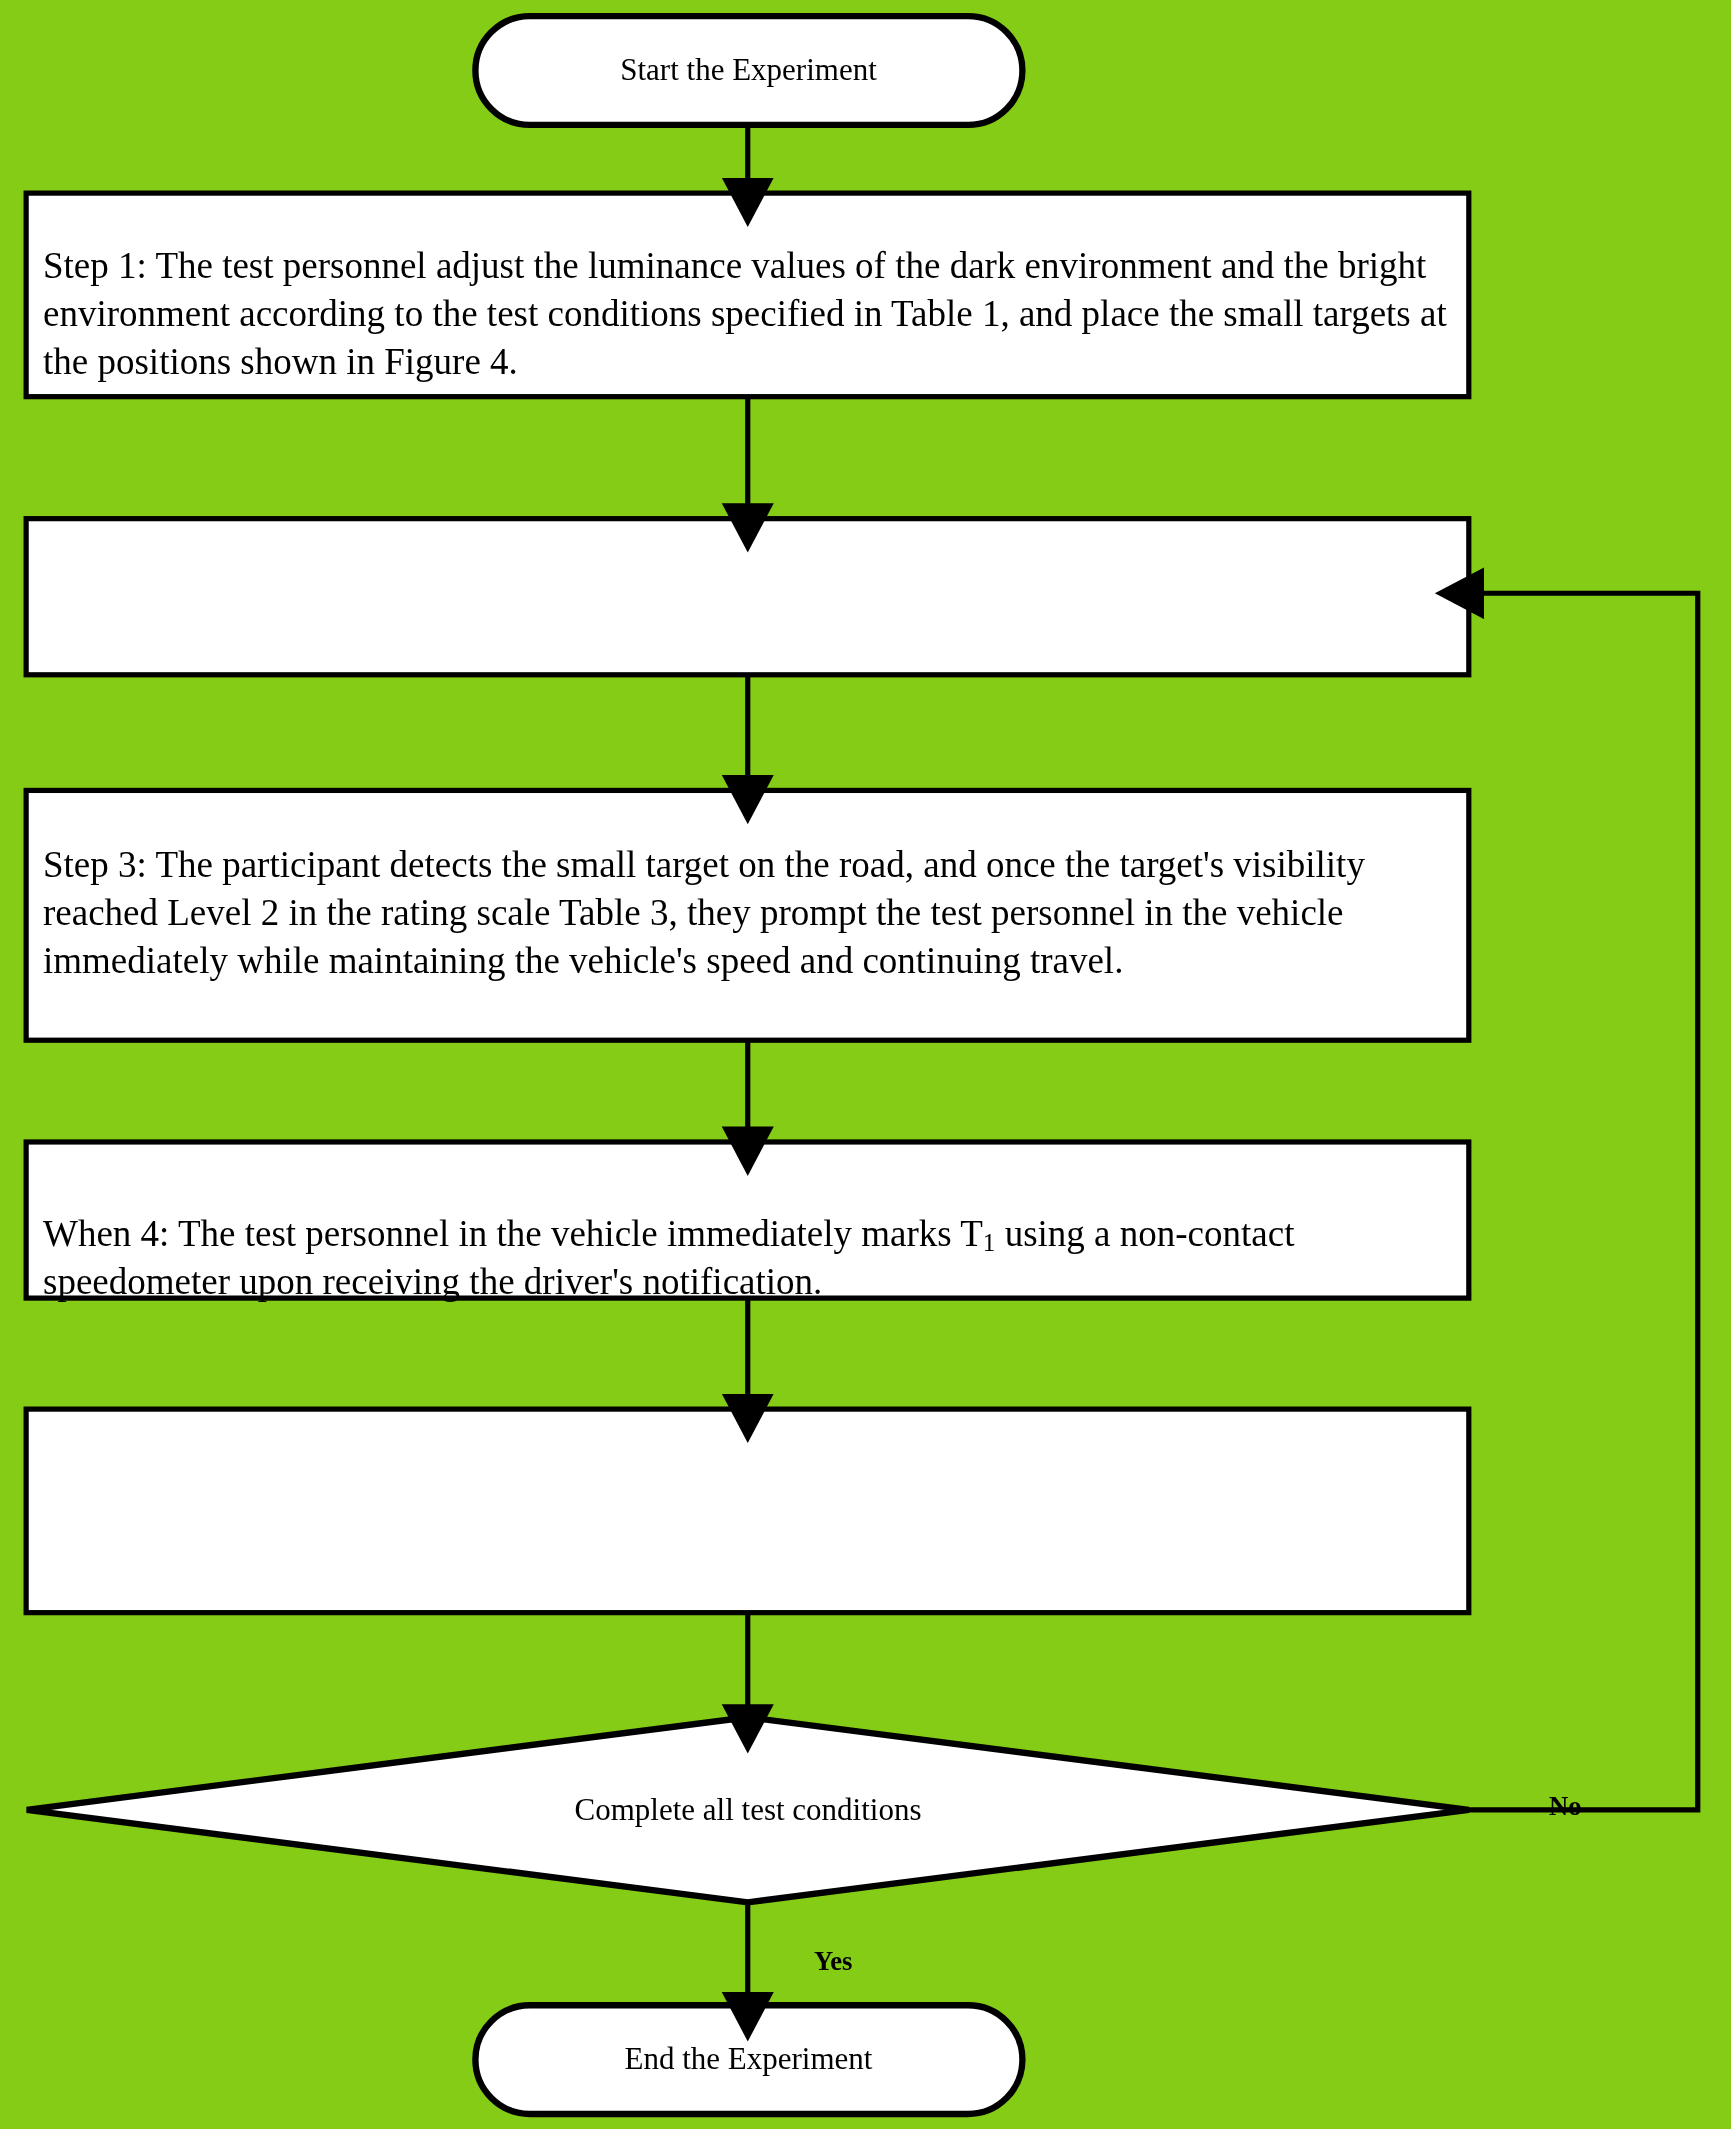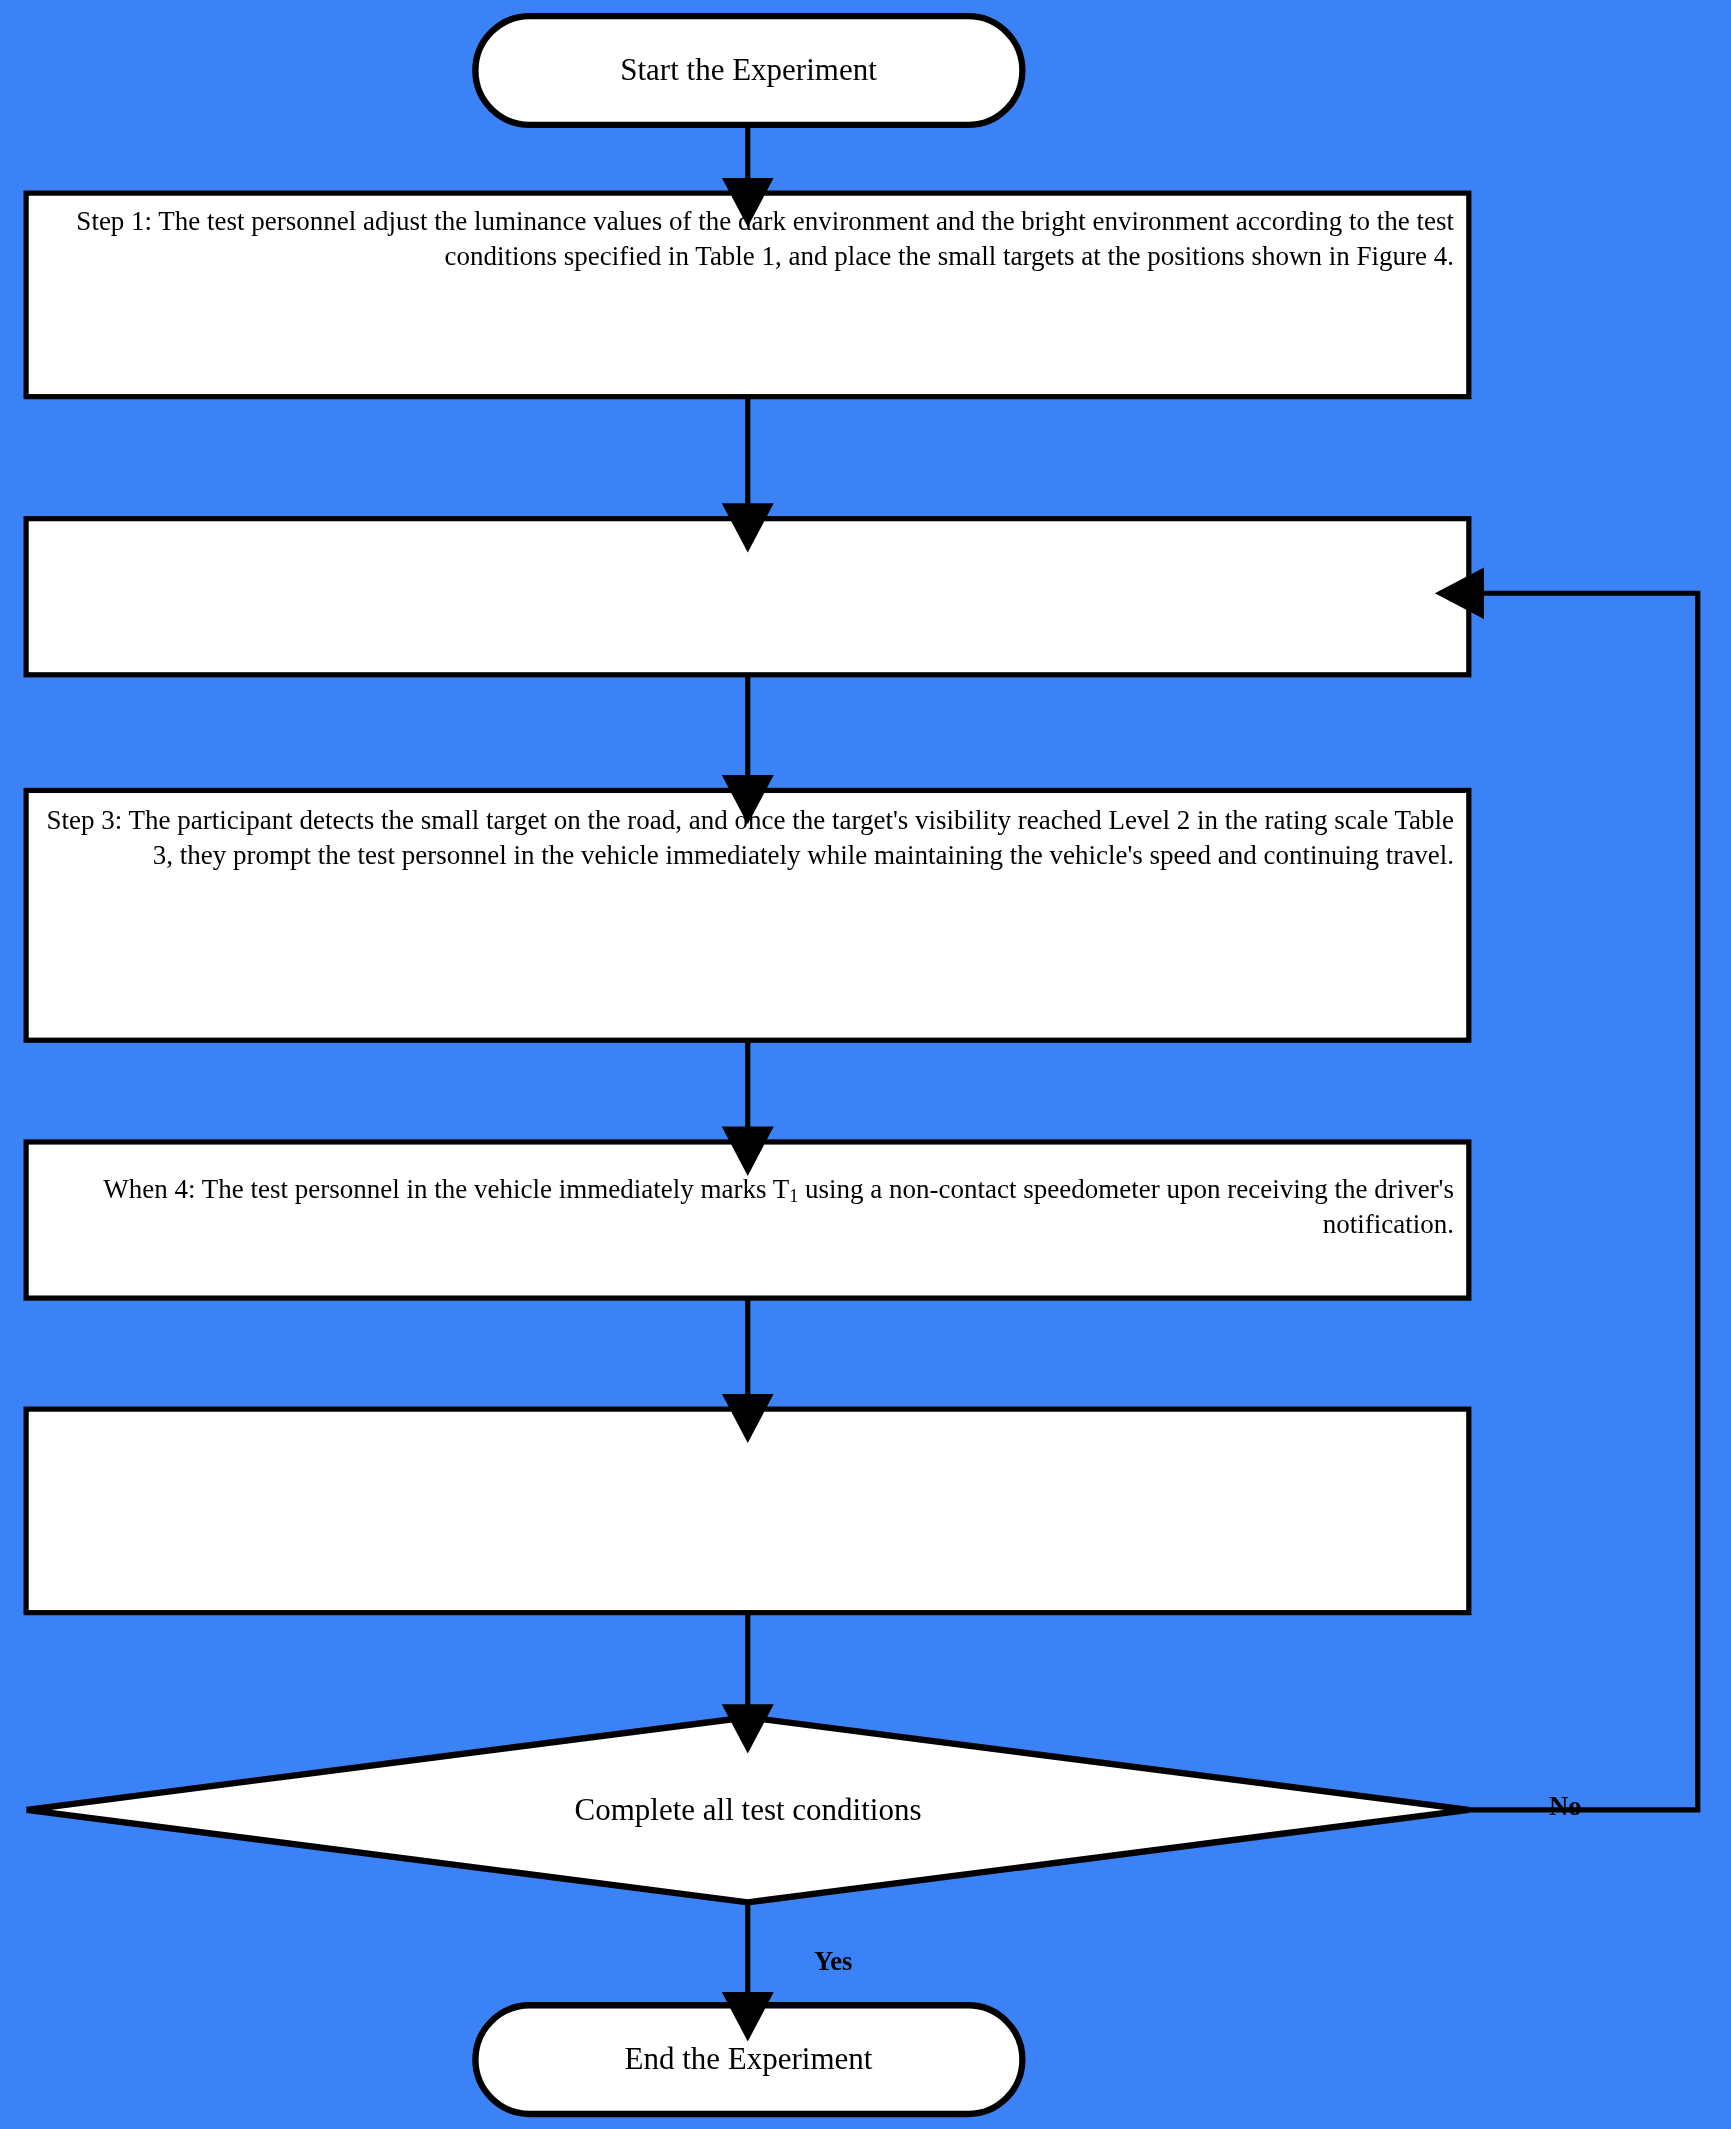--- a/index.html
+++ b/index.html
@@ -4,21 +4,21 @@
 <style>
   html, body {
     margin: 0;
     padding: 0;
     background: #ffffff;
   }
   #canvas {
     position: relative;
     width: 1732px;
     height: 2129px;
-    background: #3b82f6;
+    background: #84cc16;
     font-family: "Liberation Serif", "DejaVu Serif", serif;
     color: #000000;
     overflow: hidden;
   }
   #svg-layer {
     position: absolute;
     left: 0;
     top: 0;
     width: 1732px;
     height: 2129px;
@@ -34,22 +34,23 @@
   
   .terminator-text {
     display: flex;
     align-items: center;
     justify-content: center;
     text-align: center;
     font-size: 31px;
   }
   
   .process-text {
-    font-size: 27px;
-    text-align: right;
+    font-size: 37px;
+    text-align: left;
+    margin-top: 38px;
   }
   
   .decision-text {
     display: flex;
     align-items: center;
     justify-content: center;
     text-align: center;
     font-size: 31px;
   }
   .edge-label {

